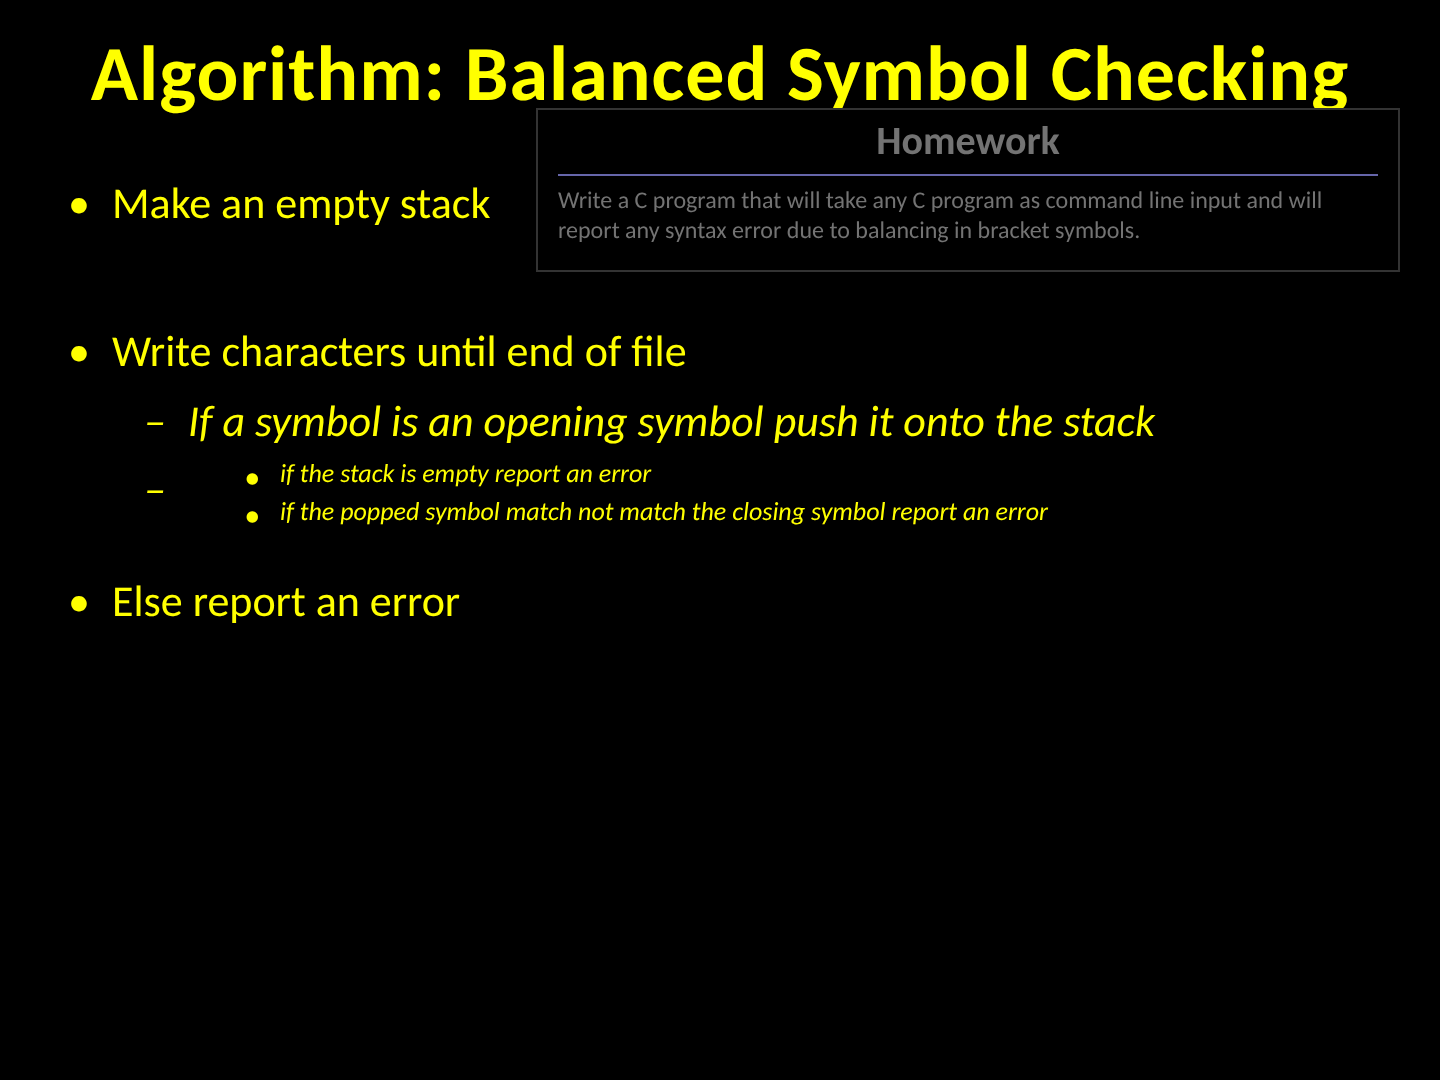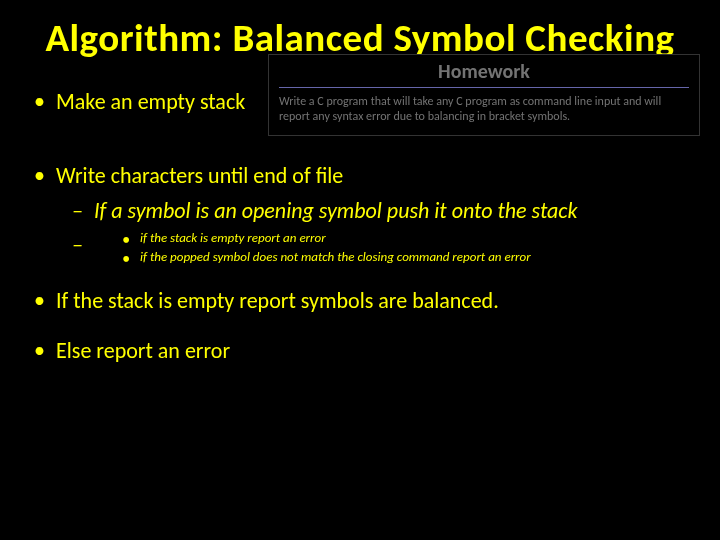--- a/index.html
+++ b/index.html
@@ -125,26 +125,23 @@
       <ul class="sub1">
         <li>
           <span>If a symbol is an opening symbol push it onto the stack</span>
         </li>
         <li>
           <ul class="sub2">
             <li>
               <span>if the stack is empty report an error</span>
             </li>
             <li>
-              <span>if the popped symbol does not match the closing command report an error</span>
+              <span>if the popped symbol match not match the closing symbol report an error</span>
             </li>
           </ul>
         </li>
       </ul>
-    </li>
-    <li>
-      <span>If the stack is empty report symbols are balanced.</span>
     </li>
     <li>
       <span>Else report an error</span>
     </li>
   </ul>
 </div>
 
 </body></html>

